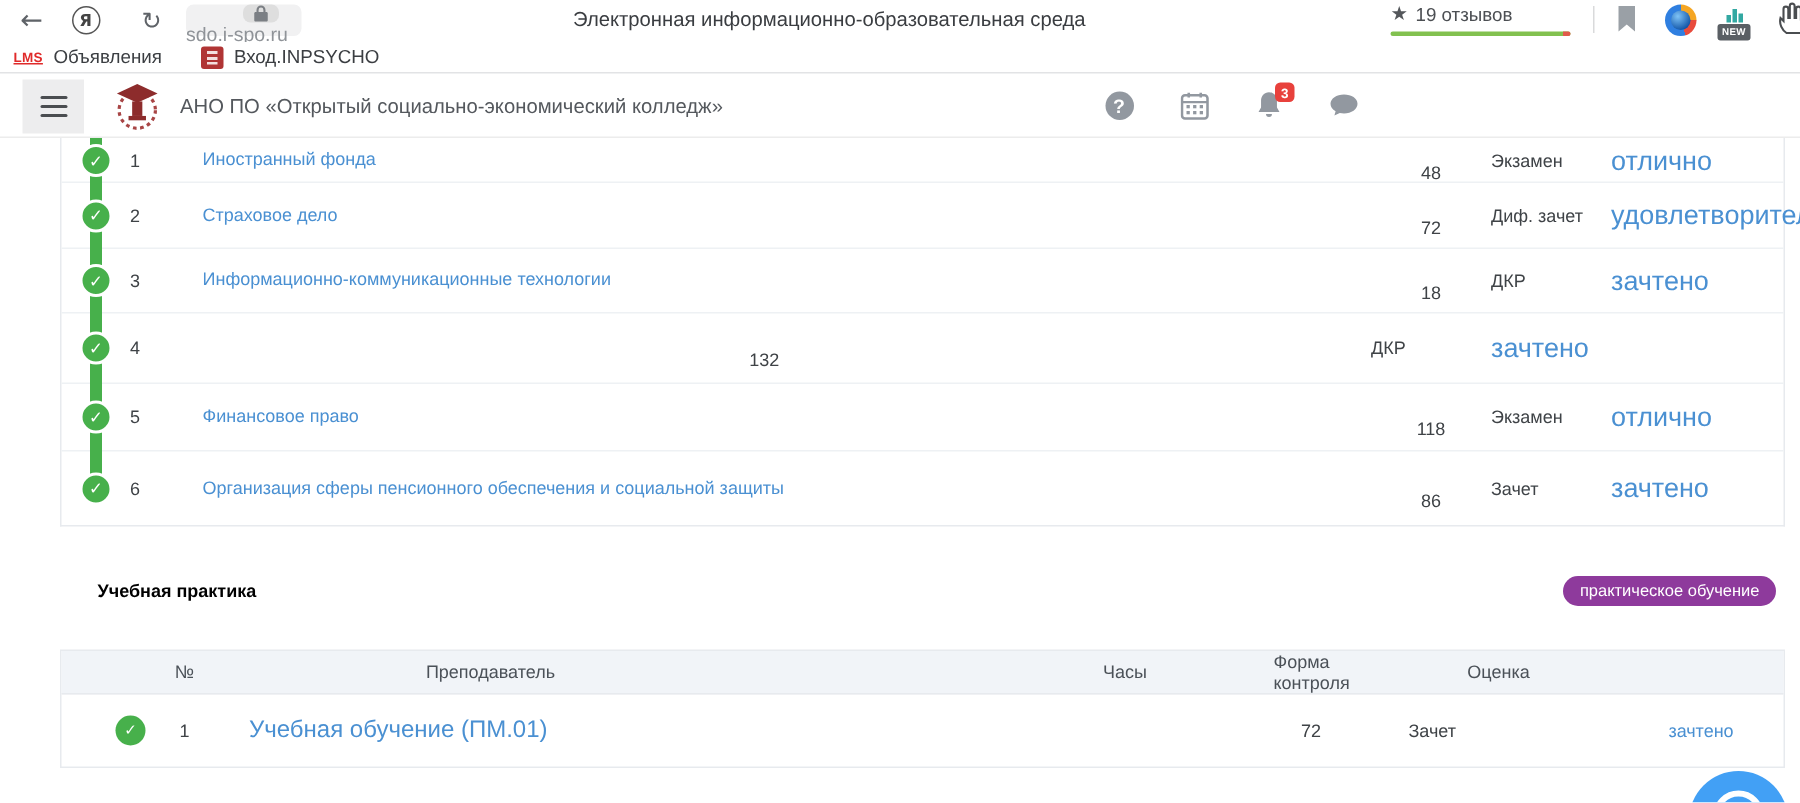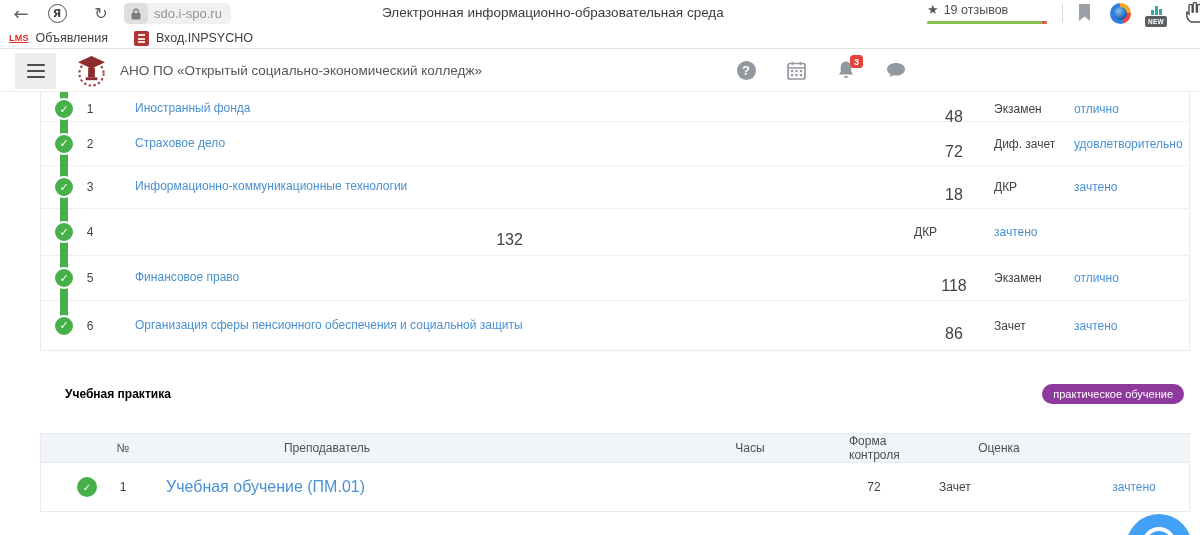--- a/index.html
+++ b/index.html
@@ -8,21 +8,21 @@
   .viewport { position:relative; width:1200px; height:535px; overflow:hidden; background:#fff; }
 
   
   .chrome { position:absolute; left:0; top:0; width:1200px; height:28px; background:#fff; }
   .chrome .ico { position:absolute; top:2px; height:22px; display:flex; align-items:center; justify-content:center;
                  color:#5f6368; font-family:"DejaVu Sans", sans-serif; cursor:default; }
   .back { left:8px; width:26px; font-size:18px; }
   .yacircle { left:46px; width:22px; }
   .yacircle .ring { width:19px; height:19px; border:1.6px solid #555; border-radius:50%; display:flex; align-items:center; justify-content:center; font-size:11px; font-weight:bold; color:#444; }
   .refresh { left:90px; width:22px; font-size:16px; }
-  .addr { position:absolute; left:124px; top:3px; height:21px; background:#f1f1f2; border-radius:5px; display:flex; align-items:center; padding-right:9px; }
+  .addr { position:absolute; left:124px; top:3px; height:21px; background:#f1f1f2; border-radius:5px; display:flex; align-items:flex-end; padding-right:9px;flex-direction:column; }
   .lockbox { width:24px; height:21px; background:#dedede; border-radius:5px; display:flex; align-items:center; justify-content:center; margin-right:6px; }
   .addr .url { font-size:13px; color:#8f9398; }
   .pagetitle { position:absolute; left:382px; top:5px; font-size:13.5px; color:#3a3d41; }
 
   .reviews { position:absolute; left:927px; top:2px; width:120px; }
   .reviews .line1 { display:flex; align-items:center; gap:5px; font-size:12.5px; color:#4c4f53; }
   .reviews .star { font-size:13px; color:#54575b; font-family:"DejaVu Sans", sans-serif; }
   .reviews .bar { margin-top:4px; height:3px; background:#82c14f; border-radius:2px; position:relative; }
   .reviews .bar .tip { position:absolute; right:0; top:0; width:5px; height:3px; background:#e05b4b; border-radius:0 2px 2px 0; }
   .vsep { position:absolute; left:1062px; top:4px; width:1px; height:18px; background:#d9dadb; }
@@ -71,23 +71,23 @@
   .drow:last-child { border-bottom:none; }
   .r1{height:30px;} .r2{height:44px;} .r3{height:43px;} .r4{height:47px;} .r5{height:45px;} .r6{height:49px;}
   .ccell { position:relative; height:100%; z-index:2; }
   .tlcheck { position:absolute; left:12px; top:50%; transform:translateY(-50%); width:22px; height:22px; border-radius:50%;
              background:var(--green,#47b04b); border:2px solid #fff; color:#fff; font-size:11px; font-weight:bold;
              display:flex; align-items:center; justify-content:center; font-family:"DejaVu Sans", sans-serif; }
   .numcell { font-size:12px; color:#3f4347; text-align:center; }
   .namecell { padding-left:30px; font-size:12px; }
   .lnk { color:var(--link,#4a90d2); text-decoration:none; cursor:pointer; }
   .namecell .lnk { display:inline-block; max-width:640px; line-height:1.45; }
-  .hourscell { font-size:16px; color:#3f4347; text-align:center;margin-top:16px; }
+  .hourscell { font-size:12px; color:#3f4347; text-align:center;margin-top:16px; }
   .formcell { font-size:12px; color:#3f4347; }
-  .gradecell { font-size:12px; }
+  .gradecell { font-size:18px; }
 
   .practice-head { margin:31px 16px 0 65px; height:24px; display:flex; align-items:center; justify-content:space-between; }
   .practice-head h2 { font-size:12px; font-weight:bold; color:#000000; }
   .pbadge { background:var(--purple,#8e3a9c); color:#fff; font-size:11px; padding:4px 11px; border-radius:12px; white-space:nowrap; }
 
   .card-bottom { margin-top:27px; }
   .prow { display:grid; grid-template-columns:62px 40px 368px 160px 1fr 90px 160px 110px; align-items:center; }
   .phead { height:29px; background:#f1f4f8; border-bottom:1px solid #e7eaee; font-size:12px; color:#4b5158; }
   .pbody { height:48px; }
   .pc { text-align:center; }

